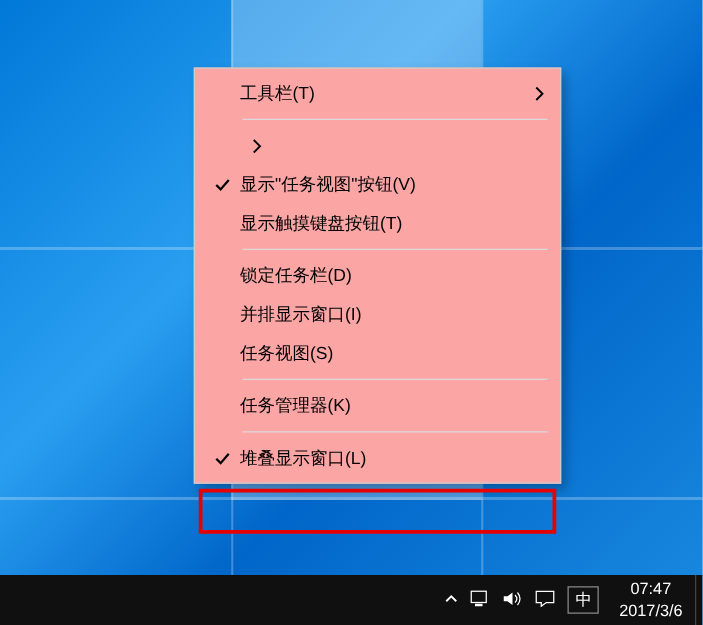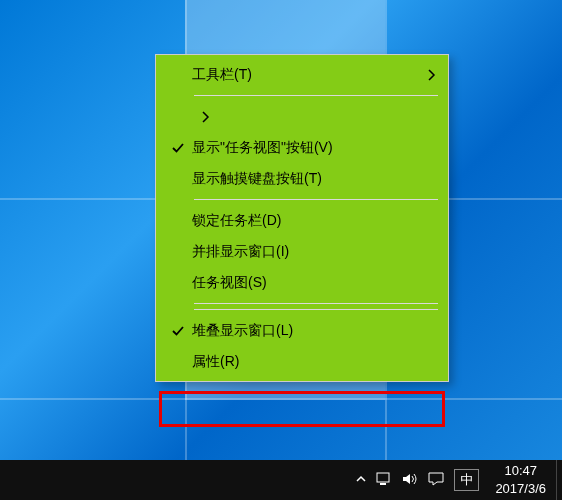--- a/index.html
+++ b/index.html
@@ -18,21 +18,21 @@
         linear-gradient(135deg, #0078d7 0%, #2a9ff1 35%, #0066c9 60%, #1a8ae0 100%);
     }
     .desktop-light {
       position: absolute; left: 185px; top: 0; width: 200px; height: 400px;
       background: rgba(255,255,255,0.28);
     }
     .context-menu {
       position: absolute;
       left: 155px; top: 54px;
       width: 294px;
-      background: #84cc16;
+      background: #fca5a5;
       border: 1px solid #cccccc;
       box-shadow: 4px 4px 8px rgba(0,0,0,0.25);
       padding: 4px 0;
     }
     .menu-item {
       display: flex;
       align-items: center;
       height: 31px;
       padding: 0 12px 0 8px;
       cursor: default;
@@ -154,38 +154,38 @@
   </div>
 
   <div class="menu-item">
     <span class="check-col"></span>
     <span class="label-col">任务视图(S)</span>
     <span class="arrow-col"></span>
   </div>
 
   <div class="separator"></div>
 
+  <div class="menu-item">
+    <span class="check-col"></span>
+    <span class="label-col">任务管理器(K)</span>
+    <span class="arrow-col"></span>
+  </div>
 
   <div class="separator"></div>
 
   <div class="menu-item">
     <span class="check-col check-icon">
       <svg viewBox="0 0 14 14">
           <path d="M2 7 L5.5 10.5 L12 3" stroke="#000" stroke-width="1.8" fill="none"></path>
         </svg>
     </span>
     <span class="label-col">堆叠显示窗口(L)</span>
     <span class="arrow-col"></span>
   </div>
 
-  <div class="menu-item">
-    <span class="check-col"></span>
-    <span class="label-col">属性(R)</span>
-    <span class="arrow-col"></span>
-  </div>
 
 </div>
 
 <div class="highlight-box"></div>
 
 <div class="taskbar">
   <div class="tray-icons">
     <span>
       <svg width="10" height="10" viewBox="0 0 10 10">
           <path d="M1 7 L5 3 L9 7" stroke="#fff" stroke-width="1.5" fill="none"></path>
@@ -204,17 +204,17 @@
         </svg>
     </span>
     <span>
       <svg width="16" height="14" viewBox="0 0 16 14">
           <path d="M1 1 H15 V10 H9 L5 13 V10 H1 Z" stroke="#fff" fill="none"></path>
         </svg>
     </span>
     <span class="ime-box">中</span>
   </div>
   <div class="clock">
-    <div>10:47</div>
+    <div>07:47</div>
     <div>2017/3/6</div>
   </div>
   <div class="show-desktop"></div>
 </div>
 
 </body></html>

